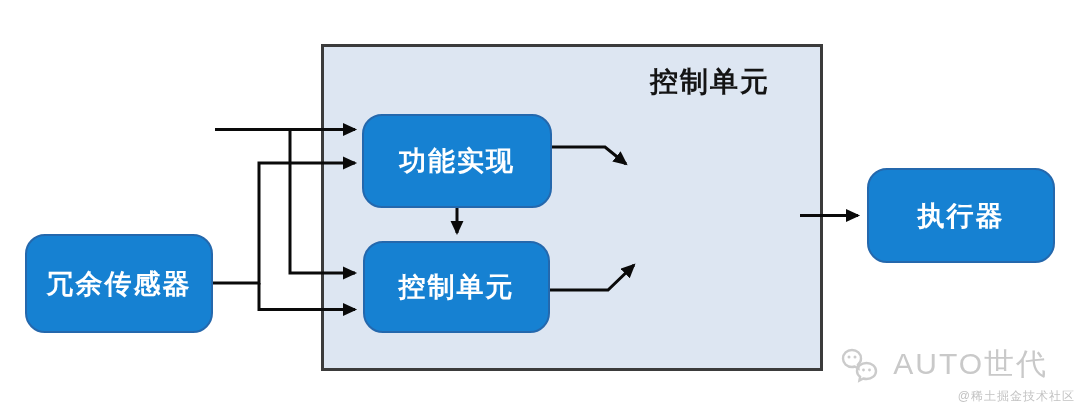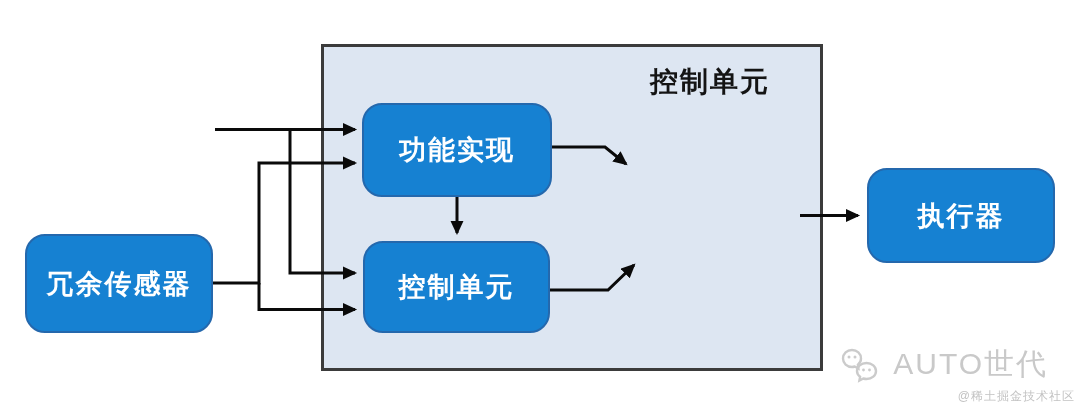--- a/index.html
+++ b/index.html
@@ -37,21 +37,21 @@
     border-radius:20px;
     color:var(--node-text,#ffffff);
     font-weight:bold;
     font-size:27px;
     letter-spacing:2px;
     z-index:3;
     text-align:center;
   }
   .node-sensor          {left:25px; top:82px;  width:190px;height:95px;}
   .node-redundant-sensor{left:25px; top:234px; width:188px;height:99px;}
-  .node-function        {left:362px;top:103px;  width:190px;height:94px;font-family:Liberation Serif, serif;}
+  .node-function        {left:362px;top:114px;  width:190px;height:94px;font-family:Liberation Serif, serif;}
   .node-monitor         {left:363px;top:241px; width:187px;height:92px;}
   .node-actuator        {left:867px;top:168px; width:188px;height:95px;}
   .node-voter{
     left:612px;top:158px;width:188px;height:115px;
     border-radius:50%;
     border:2px solid #2a5f9b;
     font-size:30px;
     letter-spacing:1px;
   }
   .watermark{

